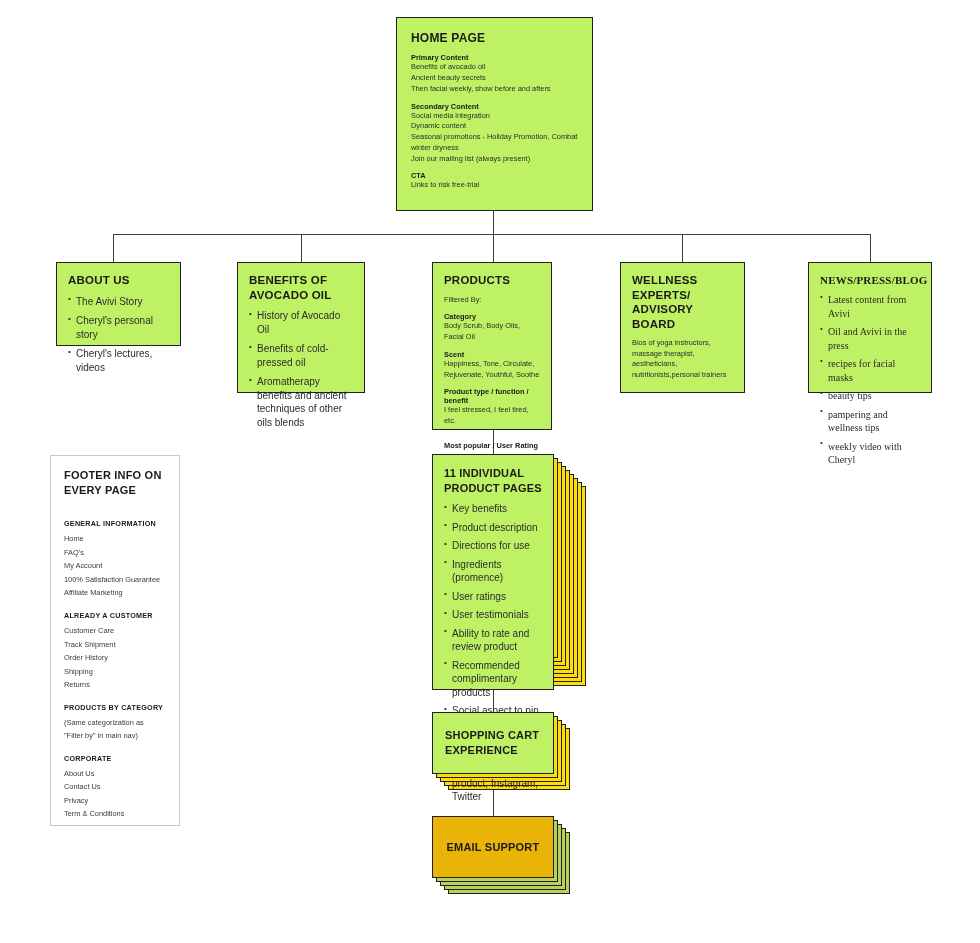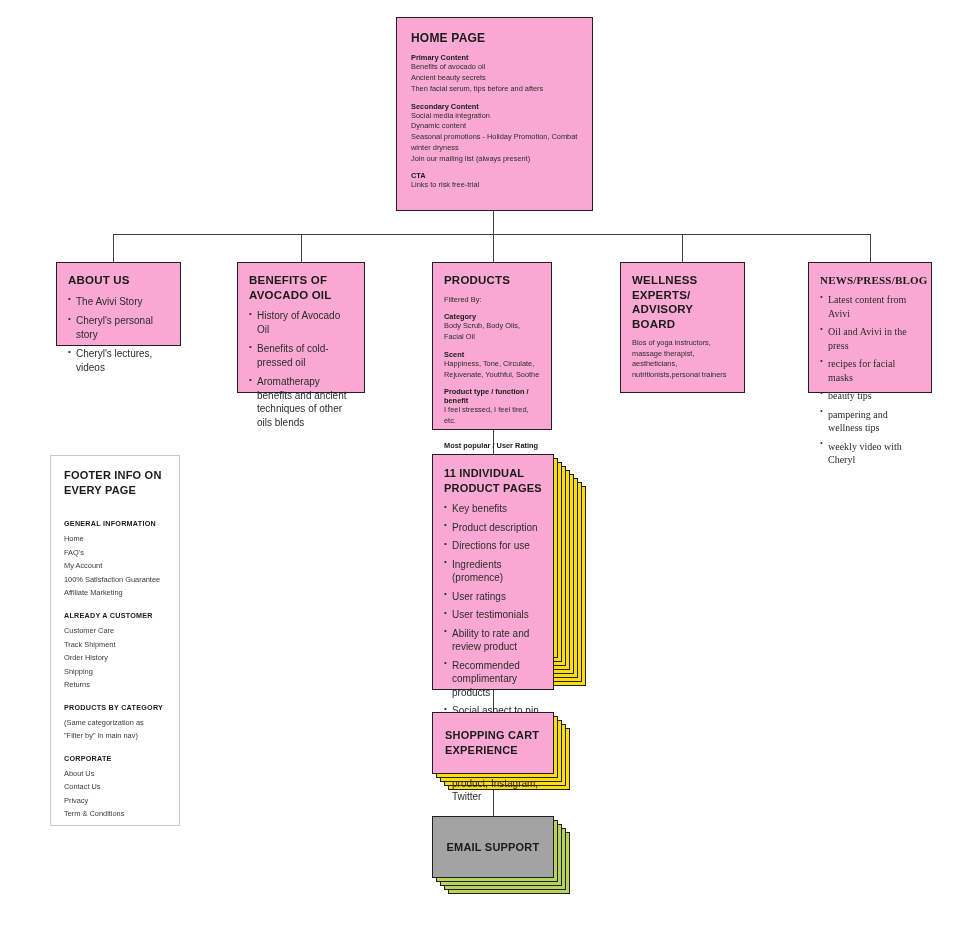--- a/index.html
+++ b/index.html
@@ -16,26 +16,26 @@
     width: 980px;
     height: 943px;
     background: #ffffff;
     overflow: hidden;
   }
 
   
   .box {
     position: absolute;
     box-sizing: border-box;
-    background: #f9a8d4;
+    background: #bef264;
     border: 1.6px solid #231f20;
     padding: 10px 11px 8px 11px;
     z-index: 5;
   }
-  .box.green { background: #a3a3a3; }
+  .box.green { background: #eab308; }
   .box.plain {
     background: #ffffff;
     border: 1px solid #c9c9c9;
   }
 
   .box h2 {
     margin: 0 0 7px 0;
     font-size: 11.5px;
     font-weight: bold;
     letter-spacing: 0.2px;
@@ -155,21 +155,21 @@
   <div class="conn v" style="left:493px; top:686px; height:26px;"></div>
 
   <div class="conn v" style="left:493px; top:790px; height:26px;"></div>
 
   <div class="box" style="left:396px; top:17px; width:197px; height:194px; padding:13px 14px;">
     <h2 class="big">HOME PAGE</h2>
 
     <div class="sub first">Primary Content</div>
     <div class="line">Benefits of avocado oil</div>
     <div class="line">Ancient beauty secrets</div>
-    <div class="line">Then facial serum, tips before and afters</div>
+    <div class="line">Then facial weekly, show before and afters</div>
 
     <div class="sub">Secondary Content</div>
     <div class="line">Social media integration</div>
     <div class="line">Dynamic content</div>
     <div class="line">Seasonal promotions - Holiday Promotion, Combat winter dryness</div>
     <div class="line">Join our mailing list (always present)</div>
 
     <div class="sub">CTA</div>
     <div class="line">Links to risk free-trial</div>
   </div>

